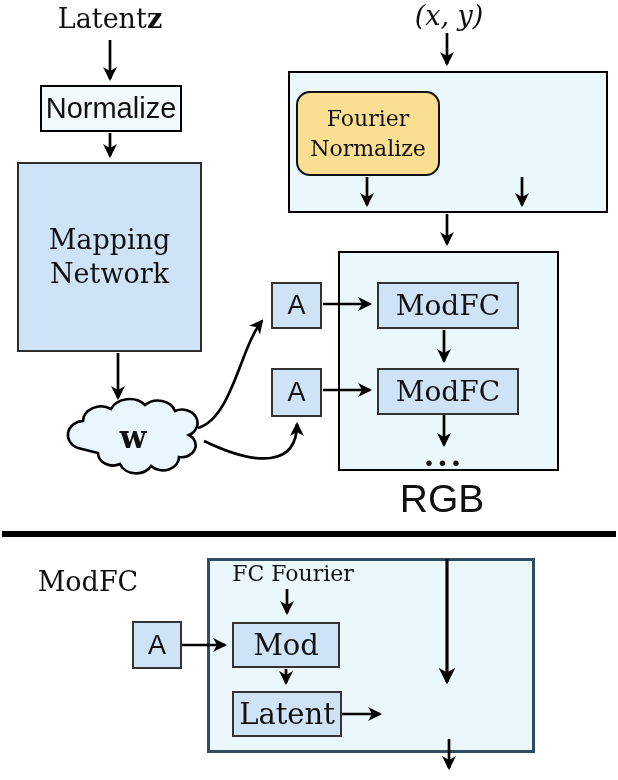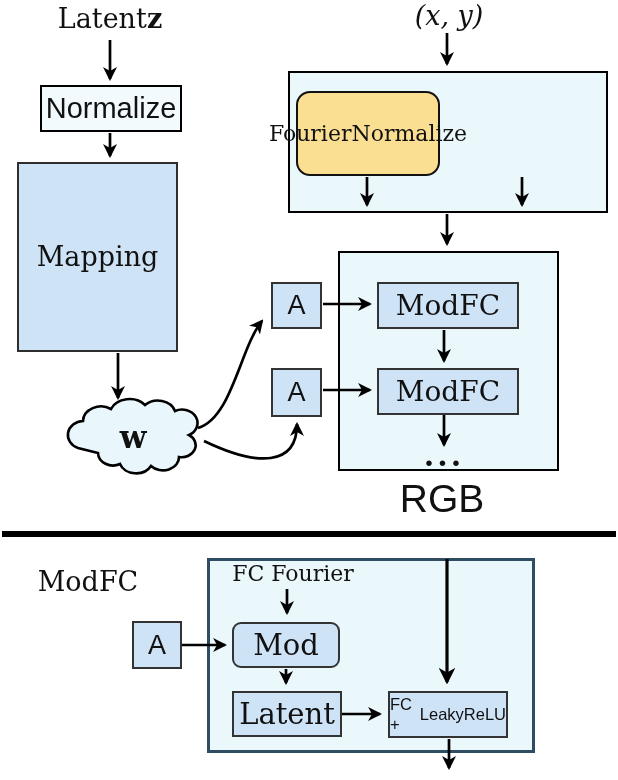--- a/index.html
+++ b/index.html
@@ -7,32 +7,32 @@
     --cloud-blue:#E9F7FC; --normalize-fill:#F2FAFD; --border-dark:#333333;
     --bottom-border:#2E4D63; --arrow-black:#000000;
   }
   html,body{margin:0;padding:0;background:#fff;}
   .canvas{position:relative;width:618px;height:780px;background:#fff;overflow:hidden;
           font-family:"DejaVu Serif",serif;color:#111;}
   .abs{position:absolute;box-sizing:border-box;}
   .svglayer{position:absolute;left:0;top:0;z-index:5;pointer-events:none;}
   .above{z-index:6;}
   .box{display:flex;align-items:center;justify-content:center;}
-  .col{flex-direction:row;}
+  .col{flex-direction:column;}
   .serif{font-family:"DejaVu Serif",serif;}
   .sans{font-family:"Liberation Sans","DejaVu Sans",sans-serif;}
   .italic{font-style:italic;}
   .bold{font-weight:bold;}
   .lbl{display:flex;align-items:flex-start;justify-content:center;text-align:center;}
 
   .latent{left:30px;top:3px;width:160px;height:30px;font-size:27px;}
   .xy{left:389px;top:0px;width:120px;height:32px;font-size:27px;font-style:italic;}
   .normalize{left:40px;top:85px;width:142px;height:47px;background:var(--normalize-fill);
              border:2.8px solid #000;font-size:29px;}
-  .mapping{left:17px;top:162px;width:161px;height:190px;background:var(--box-blue);
+  .mapping{left:17px;top:162px;width:185px;height:190px;background:var(--box-blue);
            border:2.5px solid #2e2e2e;font-size:27px;line-height:1.25;}
   .wlabel{left:112px;top:419px;width:42px;height:34px;font-size:31px;}
   .coordpanel{left:288px;top:71px;width:320px;height:142px;background:var(--panel-blue);
               border:2.8px solid #000;}
   .yellowbox{background:var(--yellow);border:2.5px solid #111;border-radius:14px;
              font-size:22px;line-height:1.35;}
   .fourier{left:296px;top:91px;width:144px;height:85px;}
   .coordemb{left:450px;top:91px;width:146px;height:85px;}
   .rgbpanel{left:338px;top:251px;width:221px;height:220px;background:var(--panel-blue);
             border:2.8px solid #000;}
@@ -42,40 +42,41 @@
   .abox1{left:271px;top:282px;width:51px;height:47px;font-size:27px;}
   .abox2{left:271px;top:368px;width:51px;height:49px;font-size:27px;}
   .dots{left:420px;top:438px;width:48px;height:28px;font-size:30px;letter-spacing:3px;}
   .rgb{left:392px;top:477px;width:100px;height:34px;font-size:39px;}
   .separator{left:2px;top:531px;width:614px;height:6px;background:#000;}
   .modfctitle{left:33px;top:566px;width:110px;height:30px;font-size:27px;}
   .bottompanel{left:207px;top:558px;width:328px;height:195px;background:var(--panel-blue);
                border:3px solid var(--bottom-border);}
   .fcweights{left:220px;top:561px;width:146px;height:26px;font-size:22px;}
   .abox3{left:132px;top:621px;width:50px;height:48px;font-size:27px;}
-  .modbox{left:232px;top:622px;width:108px;height:46px;font-size:29px;border-radius:9px;}
+  .modbox{left:232px;top:622px;width:108px;height:46px;font-size:29px;}
   .demodbox{left:232px;top:691px;width:110px;height:46px;font-size:29px;}
   .fcleaky{left:388px;top:691px;width:120px;height:47px;font-size:16.5px;line-height:1.2;}
 </style>
 </head>
 <body>
 
 <div class="canvas">
 
   <div class="abs lbl latent serif">
     <span>Latent </span>
       <span class="bold">z</span>
   </div>
 
   <div class="abs lbl xy serif italic">(x, y)</div>
 
   <div class="abs box normalize sans">Normalize</div>
 
   <div class="abs box col mapping serif">
     <span>Mapping</span>
+    <span>Network</span>
   </div>
 
   <div class="abs coordpanel"></div>
 
   <div class="abs box col yellowbox fourier serif">
     <span>Fourier</span>
     <span>Normalize</span>
   </div>
 
 
@@ -98,24 +99,20 @@
   <div class="abs bottompanel"></div>
 
   <div class="abs lbl fcweights serif">FC Fourier</div>
 
   <div class="abs box bluebox abox3 sans">A</div>
 
   <div class="abs box bluebox modbox serif">Mod</div>
 
   <div class="abs box bluebox demodbox serif">Latent</div>
 
-  <div class="abs box col bluebox fcleaky sans">
-    <span>FC +</span>
-    <span>LeakyReLU</span>
-  </div>
 
   <svg class="svglayer" width="618" height="780" viewBox="0 0 618 780">
     <defs>
       <marker id="ah" viewBox="0 0 10 10" refX="8.5" refY="5" markerWidth="5.2" markerHeight="5.2" orient="auto-start-reverse">
         <path d="M0 0 L10 5 L0 10 L2.8 5 z" fill="#000"></path>
       </marker>
     </defs>
 
     <path d="M 78 448 a 16 14 0 0 1 5 -27 a 18 15 0 0 1 28 -12 a 20 16 0 0 1 34 -4
              a 18 15 0 0 1 30 6 a 15 13 0 0 1 14 24 a 14 12 0 0 1 -10 22

